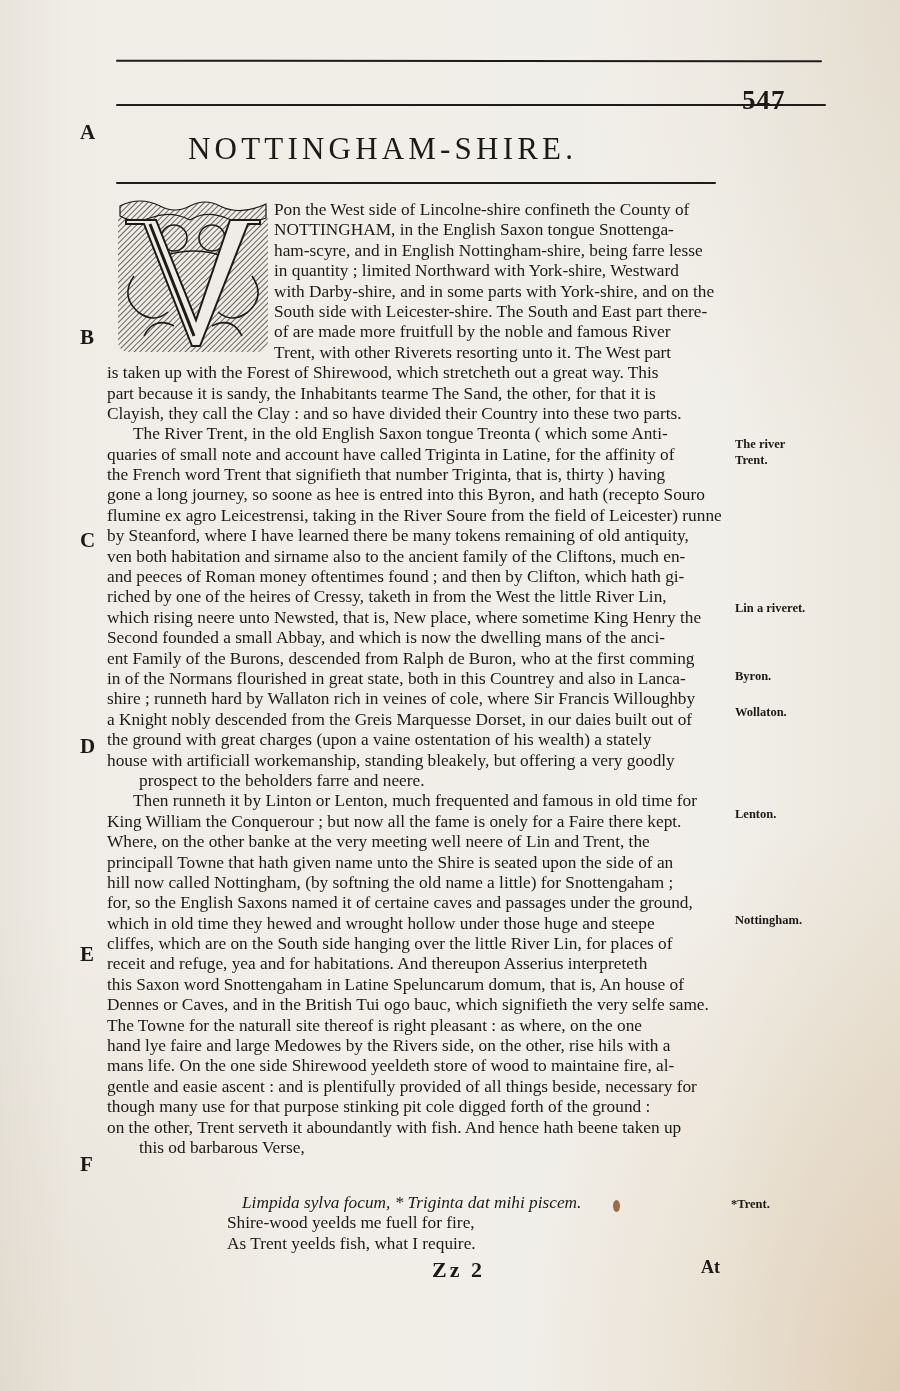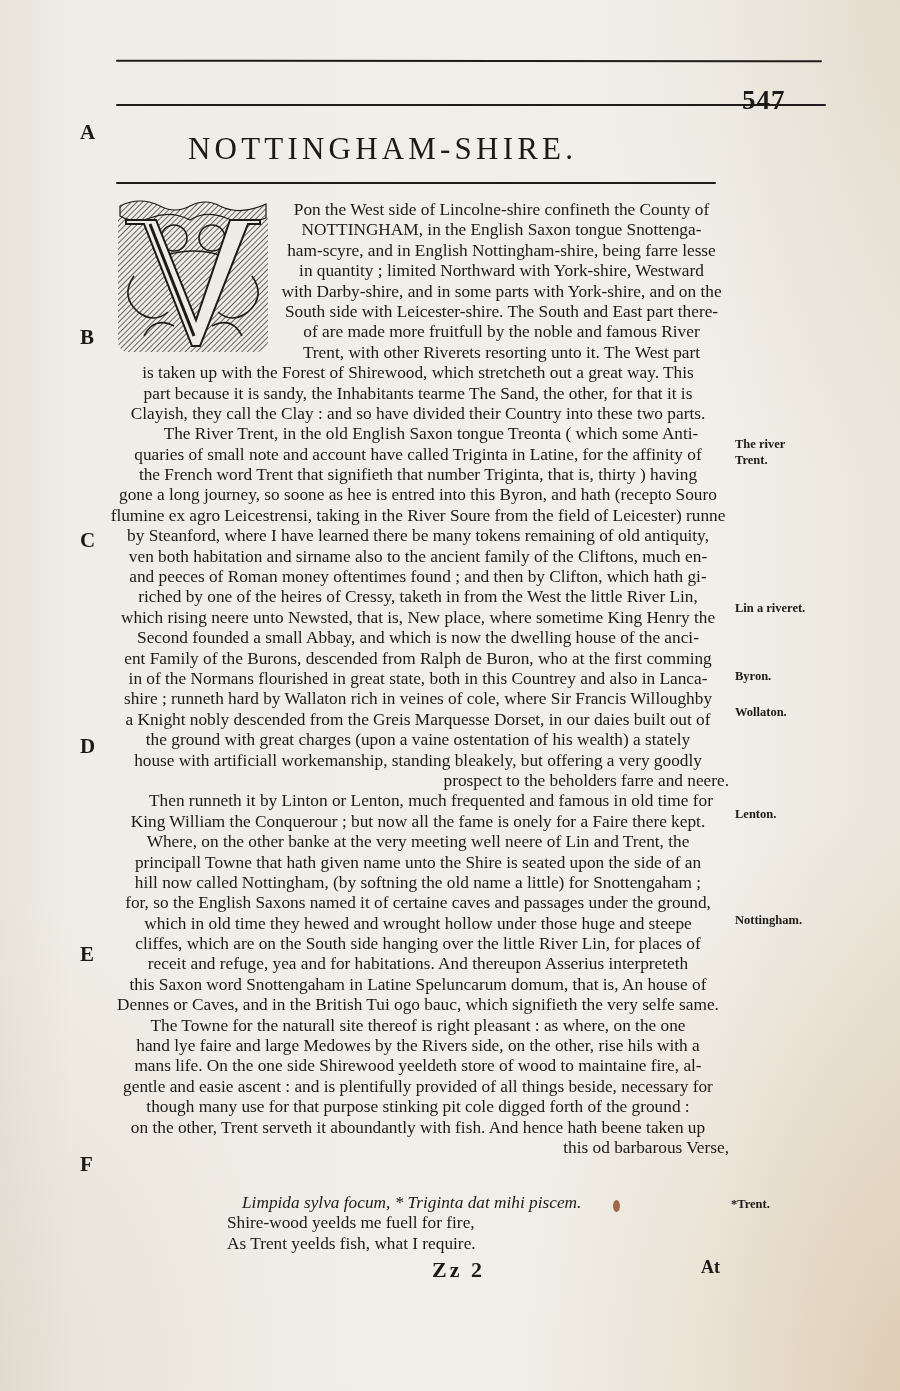--- a/index.html
+++ b/index.html
@@ -18,22 +18,22 @@
   .page-number { position: absolute; left: 742px; top: 85px; font-size: 27px; font-weight: bold; letter-spacing: 1px; }
   .section-letter { position: absolute; left: 80px; font-size: 21px; font-weight: bold; }
   .title { position: absolute; left: 188px; top: 131px; font-size: 31px; letter-spacing: 4.2px; }
   .dropcap {
     position: absolute; left: 114px; top: 196px; width: 158px; height: 160px;
   }
   .text {
     position: absolute; left: 107px; width: 622px; font-size: 17.3px; line-height: 20.4px;
     white-space: nowrap;
   }
-  .line { height: 20.4px; display: flex; justify-content: center; }
-  .line.last { justify-content: flex-end; }
+  .line { height: 20.4px; display: flex; justify-content: flex-start; }
+  .line.last { justify-content: flex-start; margin-left: 32px; }
   .line.indent { padding-left: 26px; }
   .line span { display: inline-block; }
   .margin-note { position: absolute; left: 735px; font-size: 12.5px; line-height: 16px; font-weight: bold; white-space: nowrap; }
   .verse { position: absolute; left: 215px; font-size: 17.3px; line-height: 20.4px; white-space: nowrap; }
   .signature { position: absolute; left: 432px; top: 1257px; font-size: 22px; font-weight: bold; letter-spacing: 3px; }
   .catchword { position: absolute; left: 701px; top: 1257px; font-size: 18px; font-weight: bold; }
   .stain { position: absolute; left: 613px; top: 1200px; width: 7px; height: 12px; border-radius: 50%; background: #8a4a1f; opacity: 0.8; }
 </style>
 </head>
 <body>
@@ -134,21 +134,21 @@
   <div class="line">
       <span>and peeces of Roman money oftentimes found ; and then by Clifton, which hath gi-</span>
     </div>
   <div class="line">
       <span>riched by one of the heires of Cressy, taketh in from the West the little River Lin,</span>
     </div>
   <div class="line">
       <span>which rising neere unto Newsted, that is, New place, where sometime King Henry the</span>
     </div>
   <div class="line">
-      <span>Second founded a small Abbay, and which is now the dwelling house of the anci-</span>
+      <span>Second founded a small Abbay, and which is now the dwelling mans of the anci-</span>
     </div>
   <div class="line">
       <span>ent Family of the Burons, descended from Ralph de Buron, who at the first comming</span>
     </div>
   <div class="line">
       <span>in of the Normans flourished in great state, both in this Countrey and also in Lanca-</span>
     </div>
   <div class="line">
       <span>shire ; runneth hard by Wallaton rich in veines of cole, where Sir Francis Willoughby</span>
     </div>

